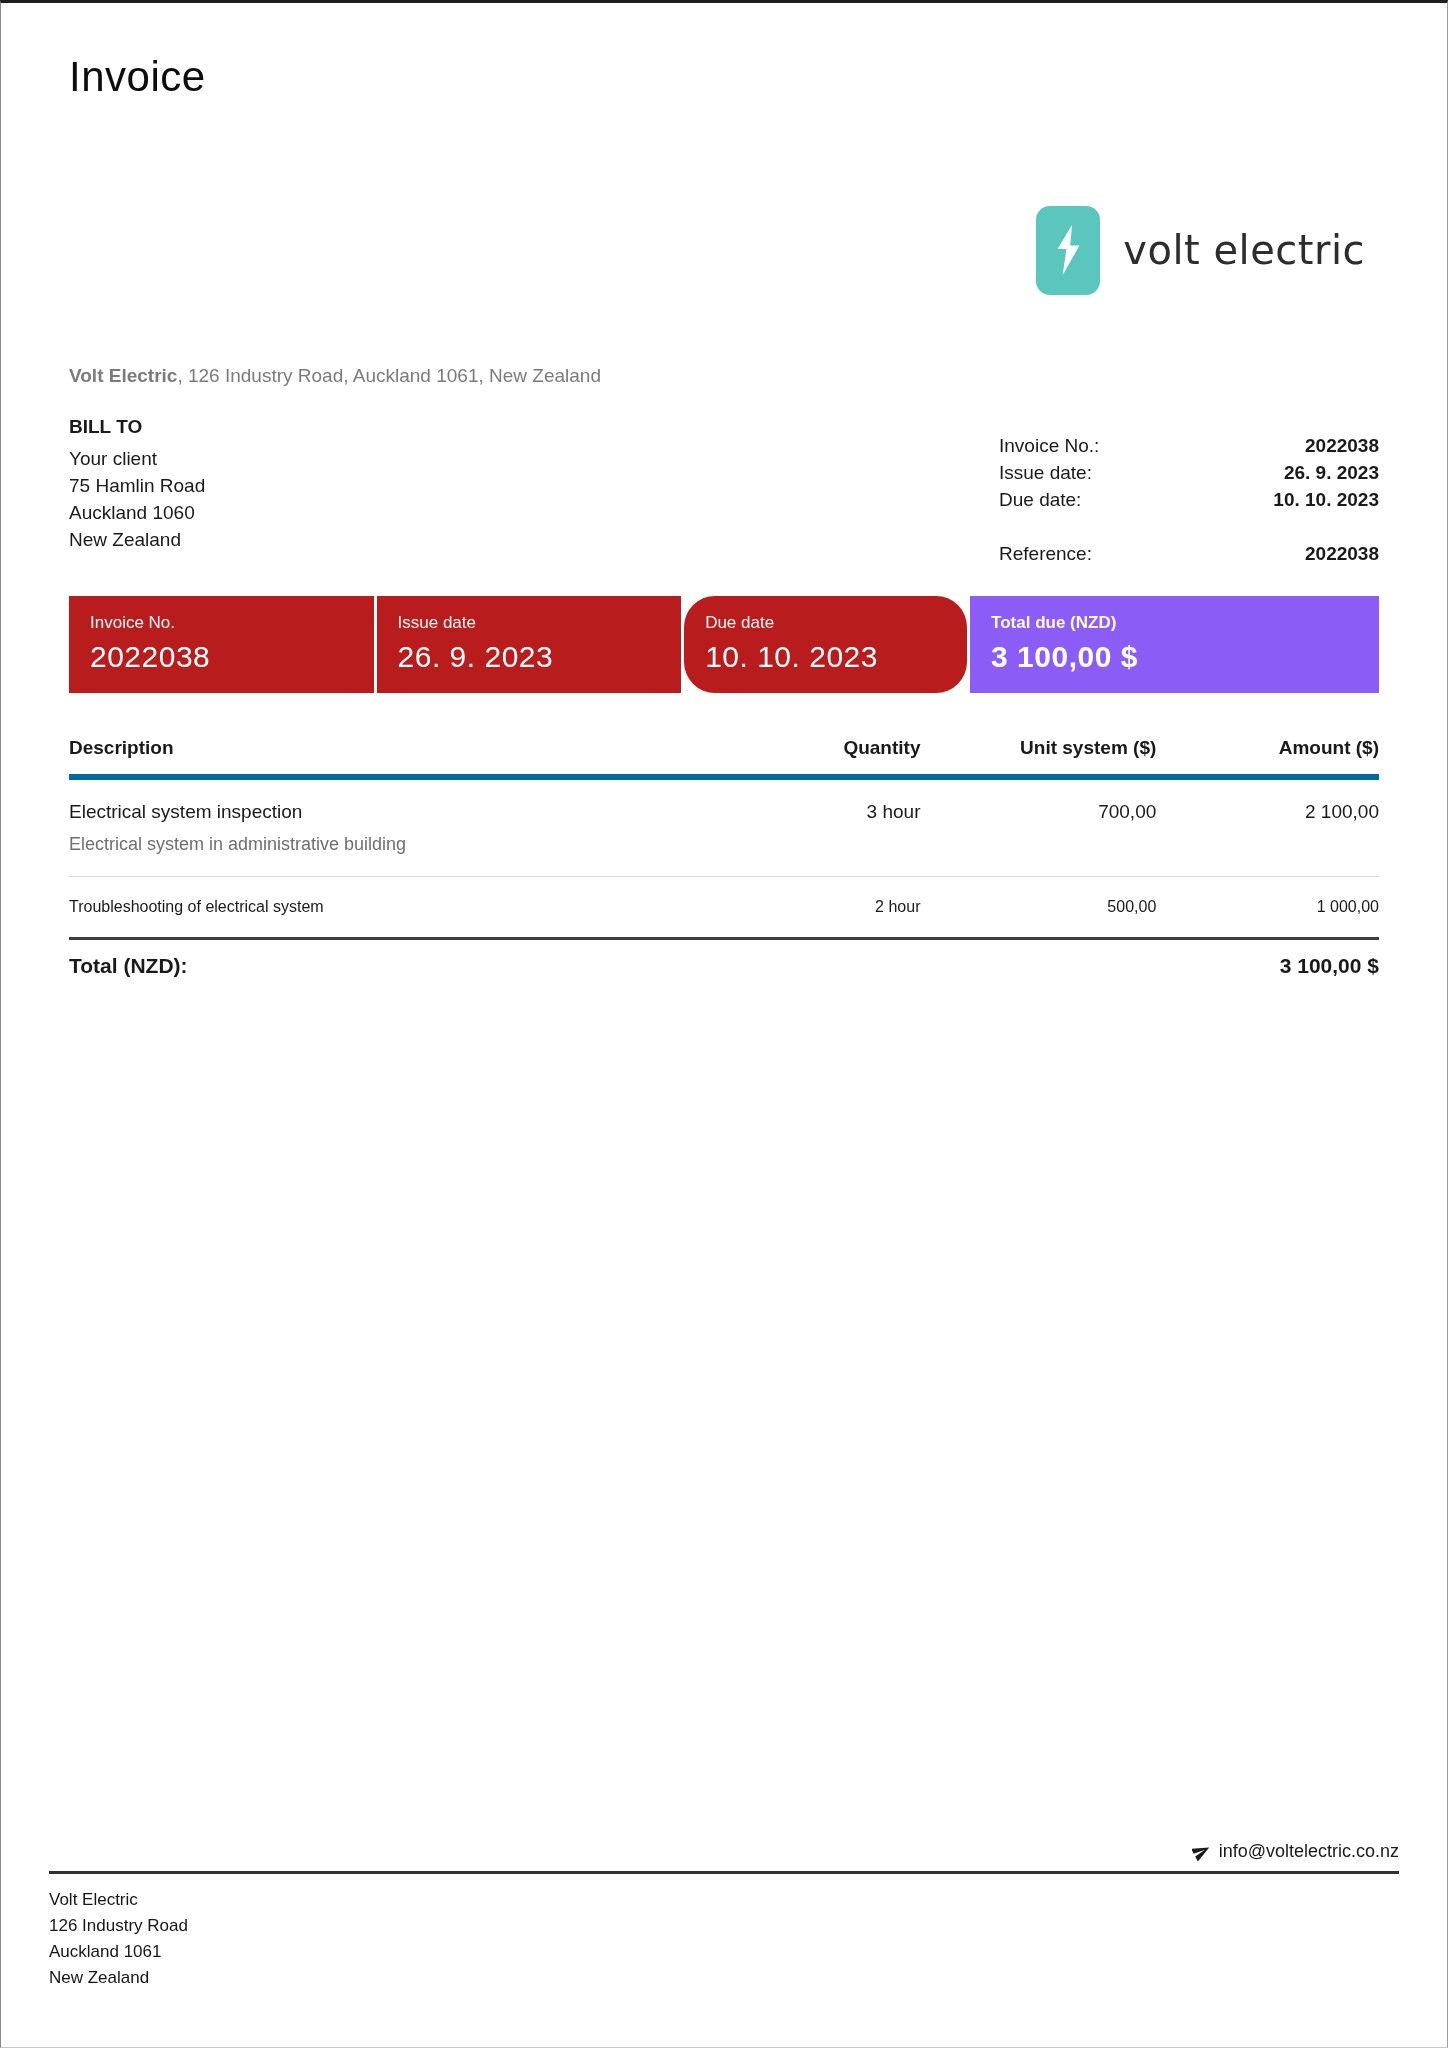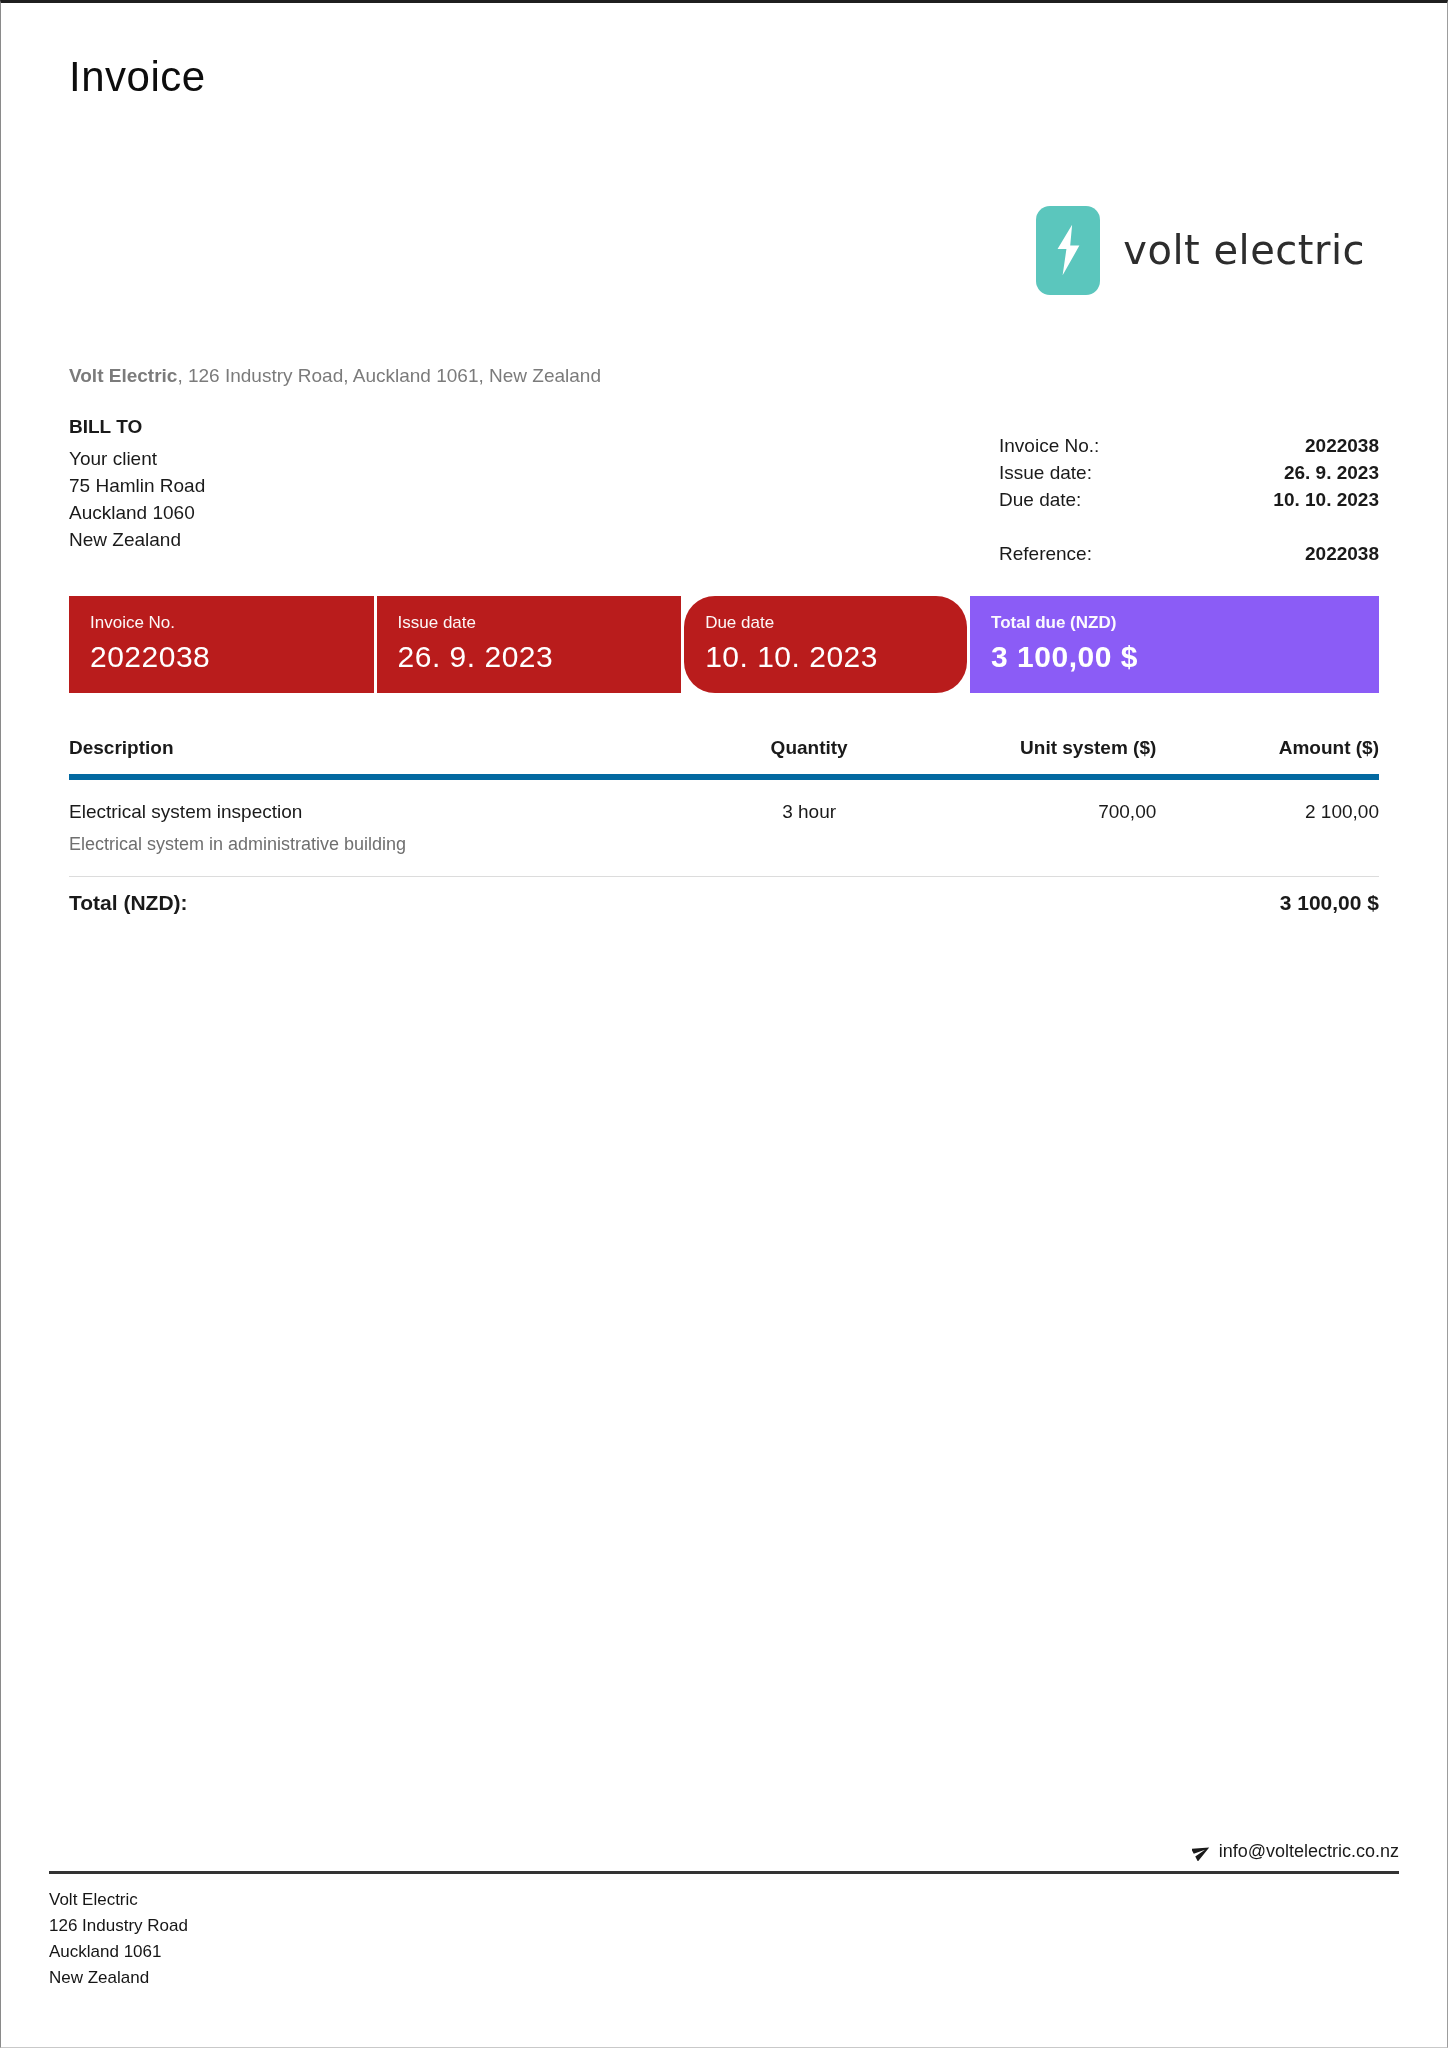--- a/index.html
+++ b/index.html
@@ -101,21 +101,21 @@
   .banner-cell .cell-label { font-size: 17px; opacity: 0.97; }
   .banner-cell .cell-value { font-size: 30px; margin-top: 7px; letter-spacing: 0.5px; }
   .bc-1 { flex: 0 0 23.25%; }
   .bc-2 { flex: 0 0 23.25%; }
   .bc-3 { flex: 0 0 21.6%; border-radius: 31px; }
   .bc-4 { flex: 1 1 auto; }
 
   .items { margin-top: 44px; }
   .cols { display: flex; align-items: baseline; }
   .col-desc { width: 48%; text-align: left; }
-  .col-qty { width: 17%; text-align: center; }
+  .col-qty { width: 17%; text-align: right; }
   .col-unit { width: 18%; text-align: right; }
   .col-amt { width: 17%; text-align: right; }
 
   .items-header {
     font-size: 19px;
     font-weight: 700;
     padding-bottom: 15px;
     border-bottom: 6px solid #0369a1;
   }
   .item-main { font-size: 19px; padding-top: 21px; }
@@ -226,20 +226,26 @@
       </div>
 
       <div class="cols item-main">
         <div class="col-desc">Electrical system inspection</div>
         <div class="col-qty">3 hour</div>
         <div class="col-unit">700,00</div>
         <div class="col-amt">2 100,00</div>
       </div>
       <div class="item-note">Electrical system in administrative building</div>
 
+      <div class="cols item-row-2">
+        <div class="col-desc">Troubleshooting of electrical system</div>
+        <div class="col-qty">2 hour</div>
+        <div class="col-unit">500,00</div>
+        <div class="col-amt">1 000,00</div>
+      </div>
 
       <div class="total-row">
         <div>Total (NZD):</div>
         <div>3 100,00 $</div>
       </div>
     </div>
 
   </div>
 
   <div class="footer">

